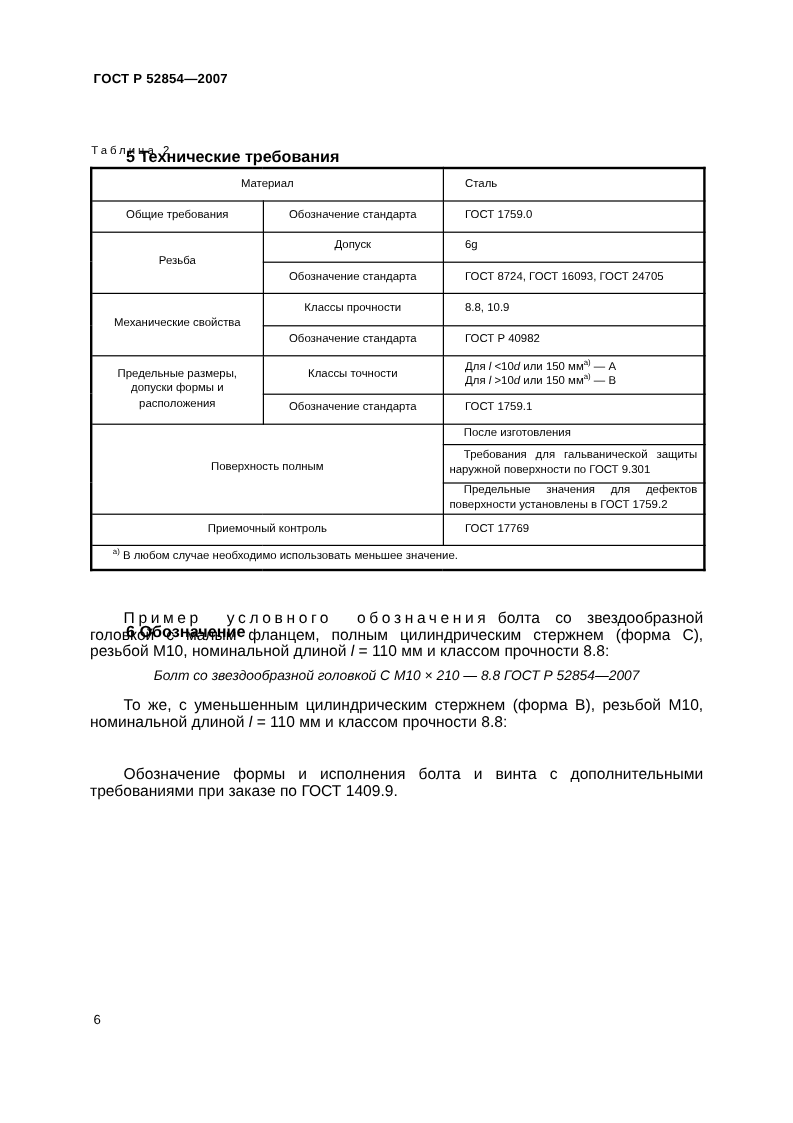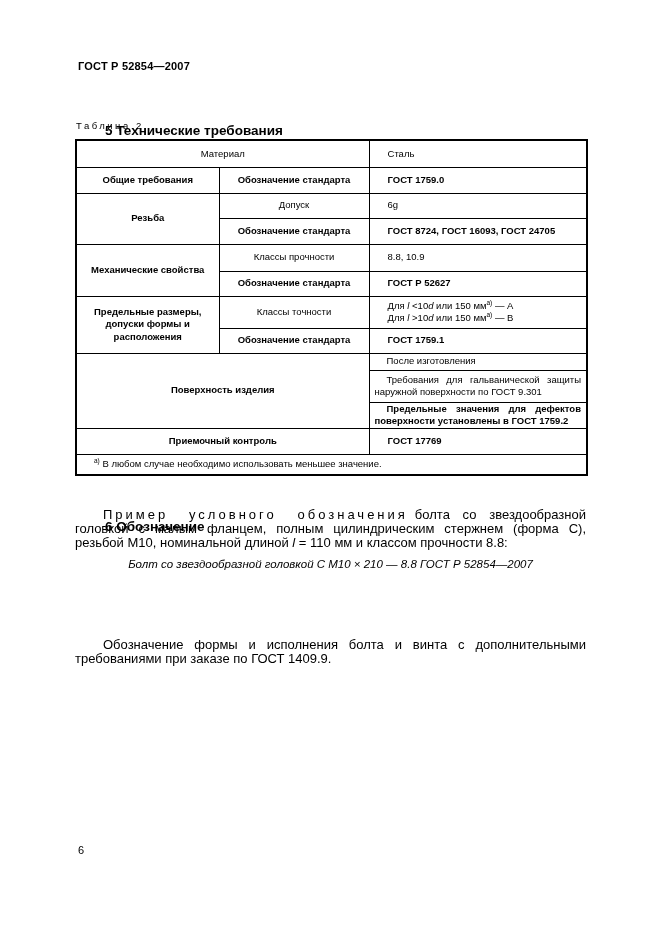--- a/index.html
+++ b/index.html
@@ -15,21 +15,21 @@
   table.t2{
     position:absolute;left:75px;top:139px;width:511px;
     border-collapse:collapse;table-layout:fixed;
     font-size:9.5px;line-height:1.3;border:2px solid #000;
   }
   table.t2 td{border:1px solid #000;padding:0 5px;vertical-align:middle;}
   td.c{text-align:center;}
   td.v{text-align:left;padding-left:9px;text-indent:13px;}
   td.j{text-align:justify;padding:2px 6px;text-indent:12px;}
   td.hl{border-left-width:2px;}
-  td.hb{border-bottom-width:2px;font-weight:bold;}
+  td.hb{border-bottom-width:2px;}
   td.foot{border-left:none;border-right:none;padding-left:8px;text-indent:12px;}
   sup{font-size:6.5px;line-height:0;}
   i{font-style:italic;}
   .body-par{
     position:absolute;left:75px;width:511px;font-size:13px;line-height:13.8px;
     text-align:justify;text-indent:28px;
   }
   .p1{top:508px;}
   .p2{top:581px;}
   .p3{top:638px;}
@@ -79,36 +79,36 @@
       <td class="c hb">Обозначение стандарта</td>
       <td class="v hl hb">ГОСТ 8724, ГОСТ 16093, ГОСТ 24705</td>
     </tr>
     <tr style="height:27px">
       <td class="c hb" rowspan="2">Механические свойства</td>
       <td class="c">Классы прочности</td>
       <td class="v hl">8.8, 10.9</td>
     </tr>
     <tr style="height:25px">
       <td class="c hb">Обозначение стандарта</td>
-      <td class="v hl hb">ГОСТ Р 52627</td>
+      <td class="v hl hb">ГОСТ Р 40982</td>
     </tr>
     <tr style="height:32px">
       <td class="c hb" rowspan="2">Предельные размеры, допуски формы и расположения</td>
       <td class="c">Классы точности</td>
       <td class="v hl">
         <div><span>Для </span><i>l</i><span> &lt;10</span><i>d</i><span> или 150 мм</span><sup>а)</sup><span> — А</span></div>
         <div><span>Для </span><i>l</i><span> &gt;10</span><i>d</i><span> или 150 мм</span><sup>а)</sup><span> — В</span></div>
       </td>
     </tr>
     <tr style="height:25px">
       <td class="c hb">Обозначение стандарта</td>
       <td class="v hl hb">ГОСТ 1759.1</td>
     </tr>
     <tr style="height:17px">
-      <td class="c hb" colspan="2" rowspan="3">Поверхность изделия</td>
+      <td class="c hb" colspan="2" rowspan="3">Поверхность полным</td>
       <td class="j hl">После изготовления</td>
     </tr>
     <tr style="height:32px">
       <td class="j hl">Требования для гальванической защиты наружной поверхности по ГОСТ 9.301</td>
     </tr>
     <tr style="height:26px">
       <td class="j hl hb">Предельные значения для дефектов поверхности установлены в ГОСТ 1759.2</td>
     </tr>
     <tr style="height:26px">
       <td class="c hb" colspan="2">Приемочный контроль</td>
@@ -121,19 +121,22 @@
     </table>
 
   <div class="h-sec h6">6  Обозначение</div>
 
   <div class="body-par p1">
     <span class="spaced">Пример условного обозначения</span><span class="after-spaced">болта со звездообразной головкой с малым фланцем, полным цилиндрическим стержнем (форма С), резьбой М10, номинальной длиной </span><i>l</i><span> = 110 мм и классом прочности 8.8:</span>
   </div>
 
   <div class="formula f1">Болт со звездообразной головкой С М10 × 210 — 8.8 ГОСТ Р 52854—2007</div>
 
+  <div class="body-par p2">
+    <span>То же, с уменьшенным цилиндрическим стержнем (форма В), резьбой М10, номинальной длиной </span><i>l</i><span> = 110 мм и классом прочности 8.8:</span>
+  </div>
 
 
   <div class="body-par p3">Обозначение формы и исполнения болта и винта с дополнительными требованиями при заказе по ГОСТ 1409.9.</div>
 
   <div class="page-num">6</div>
 
 </div>
 
 </body></html>

